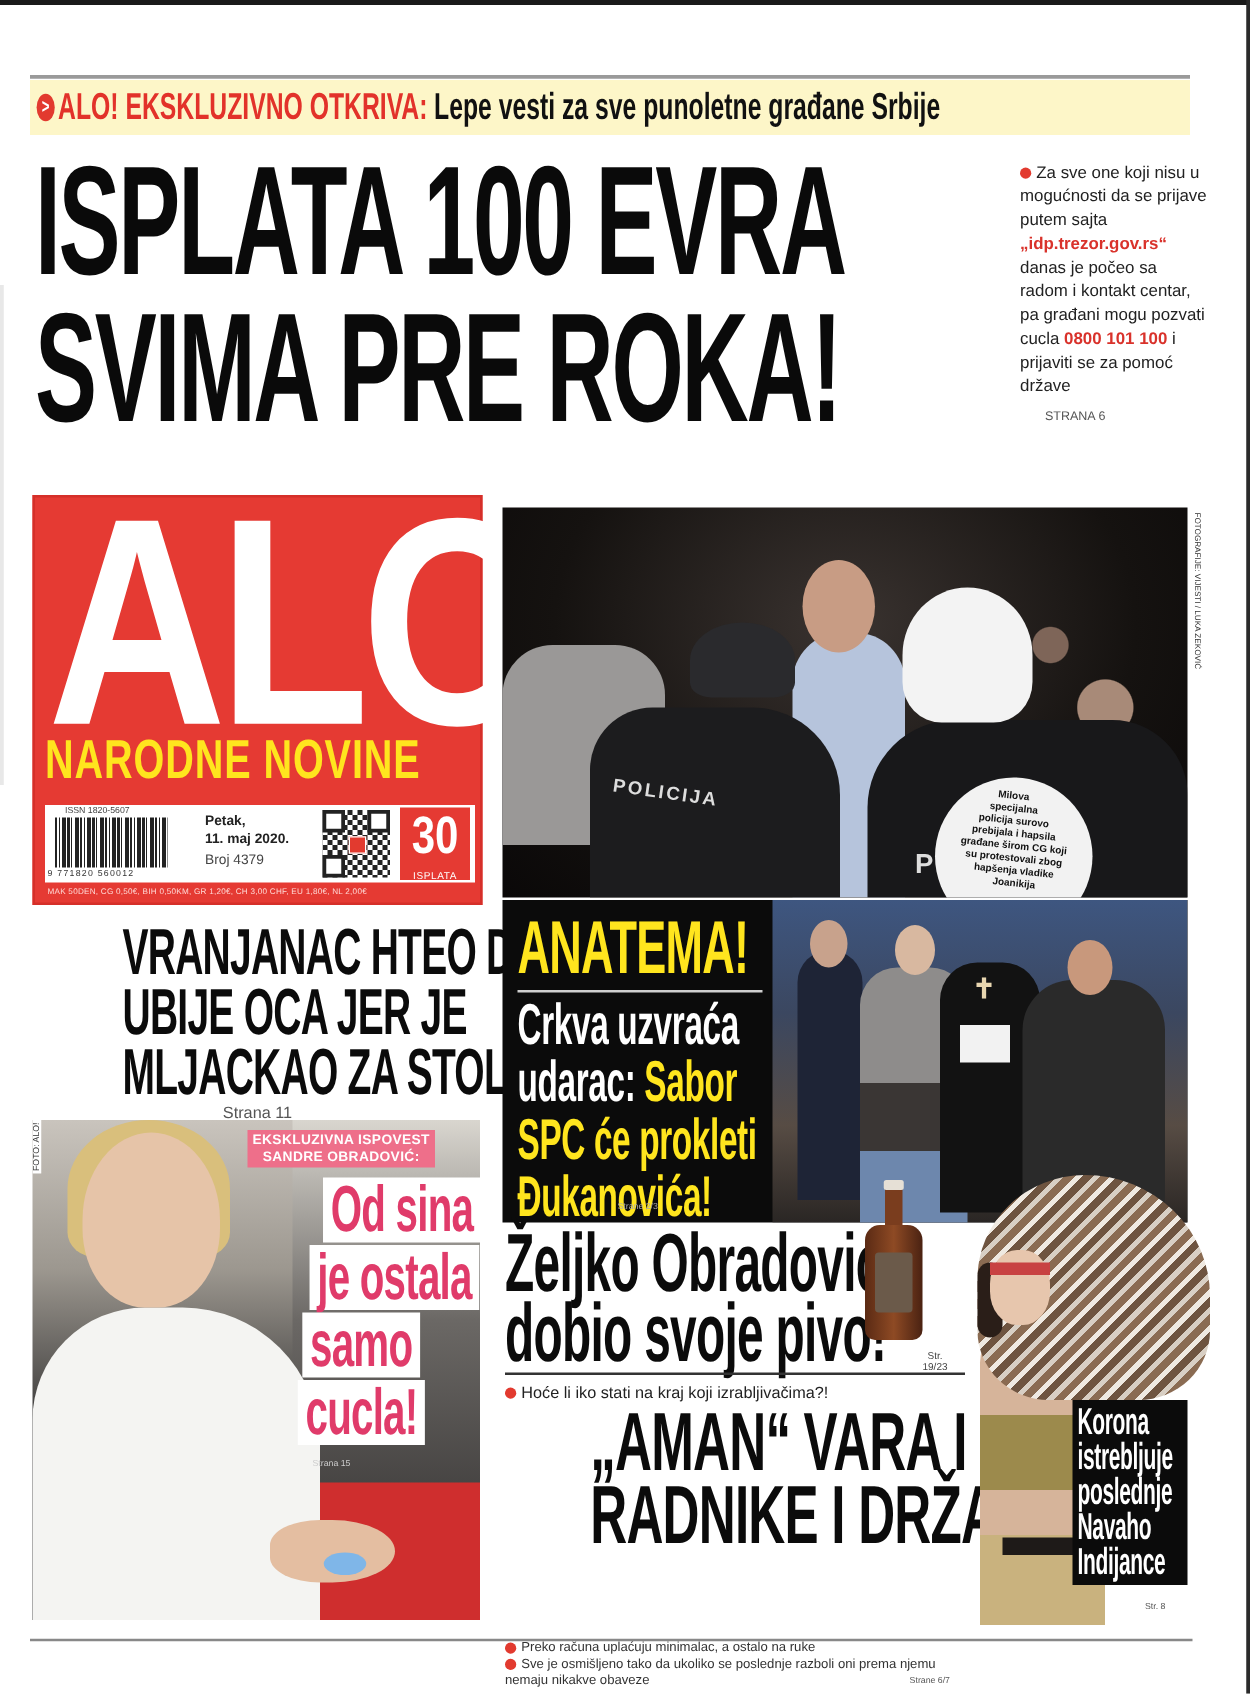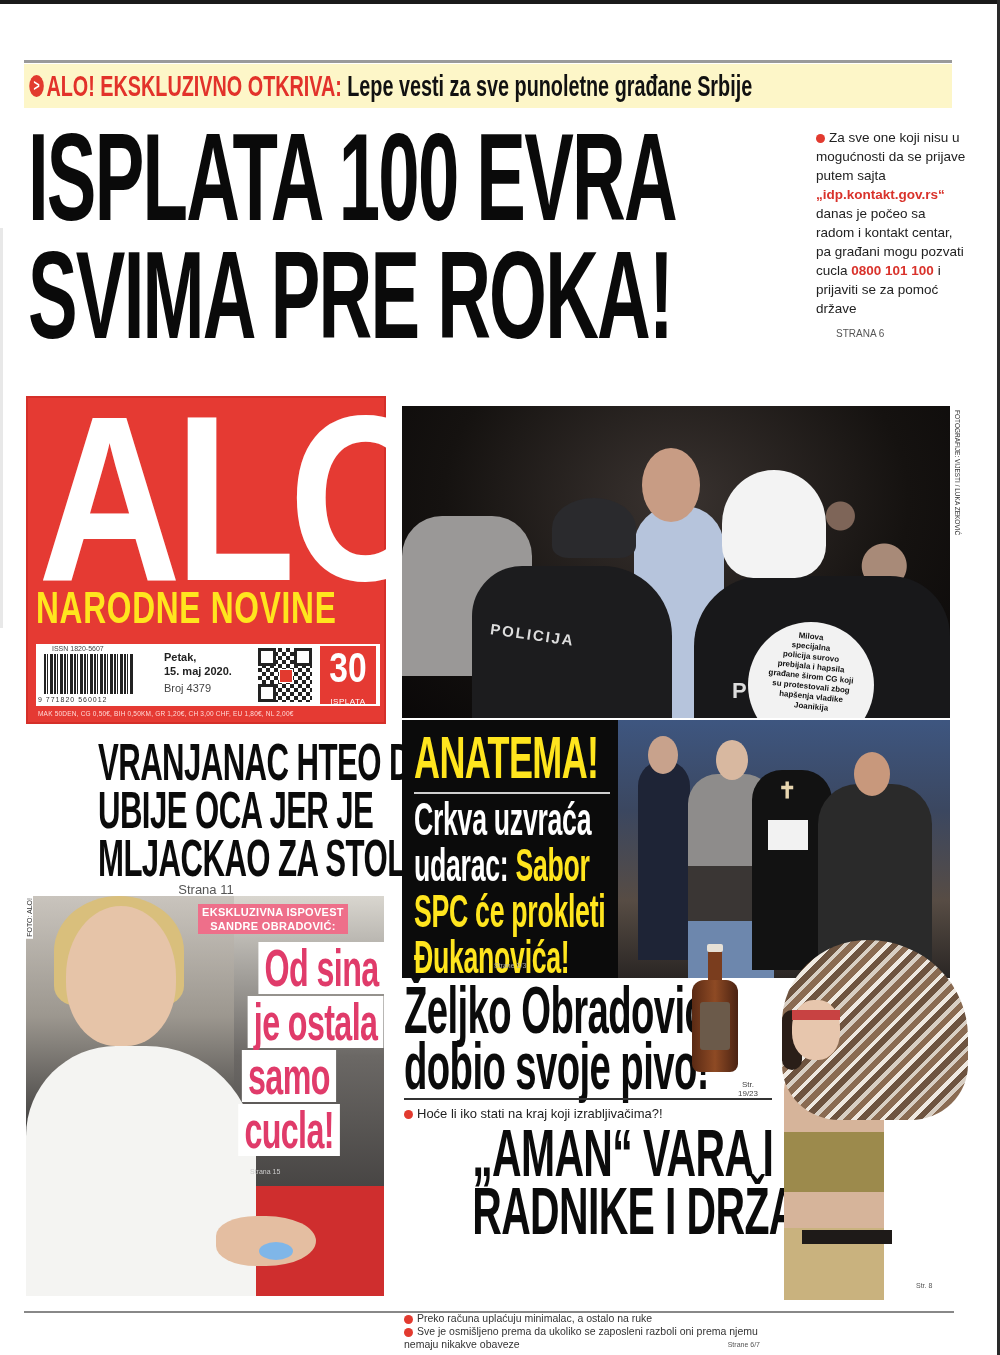--- a/index.html
+++ b/index.html
@@ -175,37 +175,37 @@
   </div>
 </div>
 
 <div class="headline">
   <span class="line">ISPLATA 100 EVRA</span>
   <span class="line">SVIMA PRE ROKA!</span>
 </div>
 
 <div class="side-note">
   <span class="dot"></span><span>Za sve one koji nisu u mogućnosti da se prijave putem sajta</span>
-  <span class="red">„idp.kontakt.gov.rs“</span>
+  <span class="red">„idp.trezor.gov.rs“</span>
   <span>danas je počeo sa radom i kontakt centar, pa građani mogu pozvati cucla</span>
   <span class="red">0800 101 100</span>
   <span>i prijaviti se za pomoć države</span>
   <div class="page-ref">STRANA 6</div>
 </div>
 
 <div class="masthead">
   <div class="logo">ALO!</div>
   <div class="sub">NARODNE NOVINE</div>
   <div class="info-box">
     <div class="issn">ISSN 1820-5607</div>
     <div class="barcode"></div>
     <div class="ean">9 771820 560012</div>
     <div class="date-block">
       <div>Petak,</div>
-      <div>15. maj 2020.</div>
+      <div>11. maj 2020.</div>
       <div class="issue">Broj 4379</div>
     </div>
     <div class="qr">
         <div class="qr-logo"></div>
       </div>
     <div class="price-box">
       <span class="num">30</span>
       <span class="cur">ISPLATA</span>
     </div>
   </div>
@@ -307,27 +307,34 @@
 
 <div class="aman-kicker">
   <span class="dot"></span><span>Hoće li iko stati na kraj koji izrabljivačima?!</span>
 </div>
 <div class="aman">
   <span class="ln">„AMAN“ VARA I</span>
   <span class="ln">RADNIKE I DRŽAVU</span>
 </div>
 <div class="aman-bullets">
   <div><span class="dot"></span><span>Preko računa uplaćuju minimalac, a ostalo na ruke</span></div>
-  <div><span class="dot"></span><span>Sve je osmišljeno prema da ukoliko se zaposleni razboli oni prema njemu nemaju nikakve obaveze</span></div>
+  <div><span class="dot"></span><span>Sve je osmišljeno tako da ukoliko se poslednje razboli oni prema njemu nemaju nikakve obaveze</span></div>
   <div class="ref">Strane 6/7</div>
 </div>
 
 <div class="indian">
   <div class="body"></div>
   <div class="belt"></div>
   <div class="headdress"></div>
   <div class="hair"></div>
   <div class="face"></div>
   <div class="paint"></div>
+  <div class="caption">
+    <span class="ln">Korona</span>
+    <span class="ln">istrebljuje</span>
+    <span class="ln">poslednje</span>
+    <span class="ln">Navaho</span>
+    <span class="ln">Indijance</span>
+  </div>
   <div class="ref">Str. 8</div>
 </div>
 
 <div class="bottom-rule"></div>
 
 </body></html>

